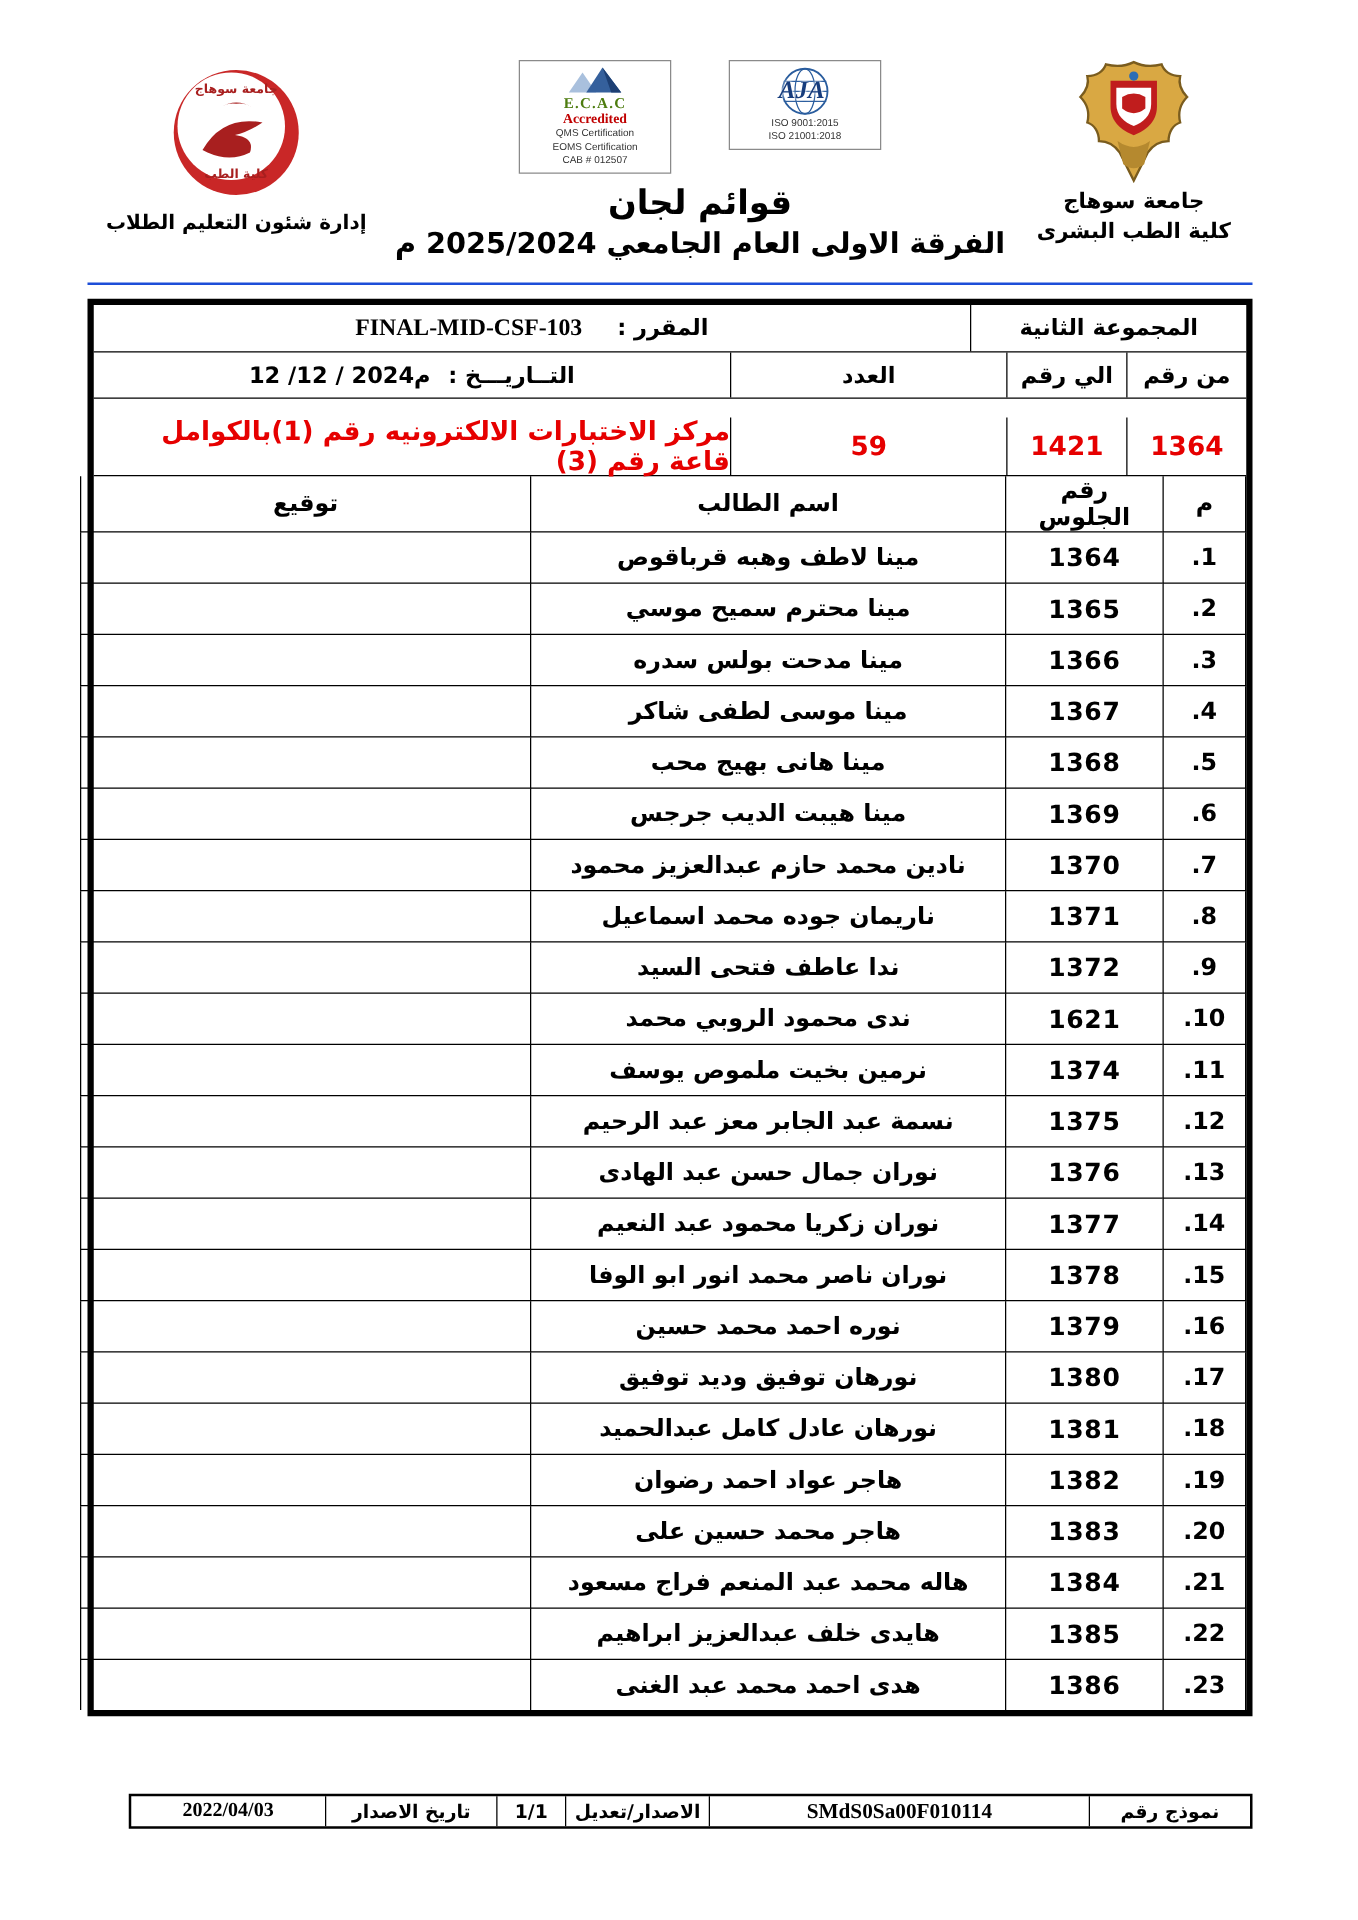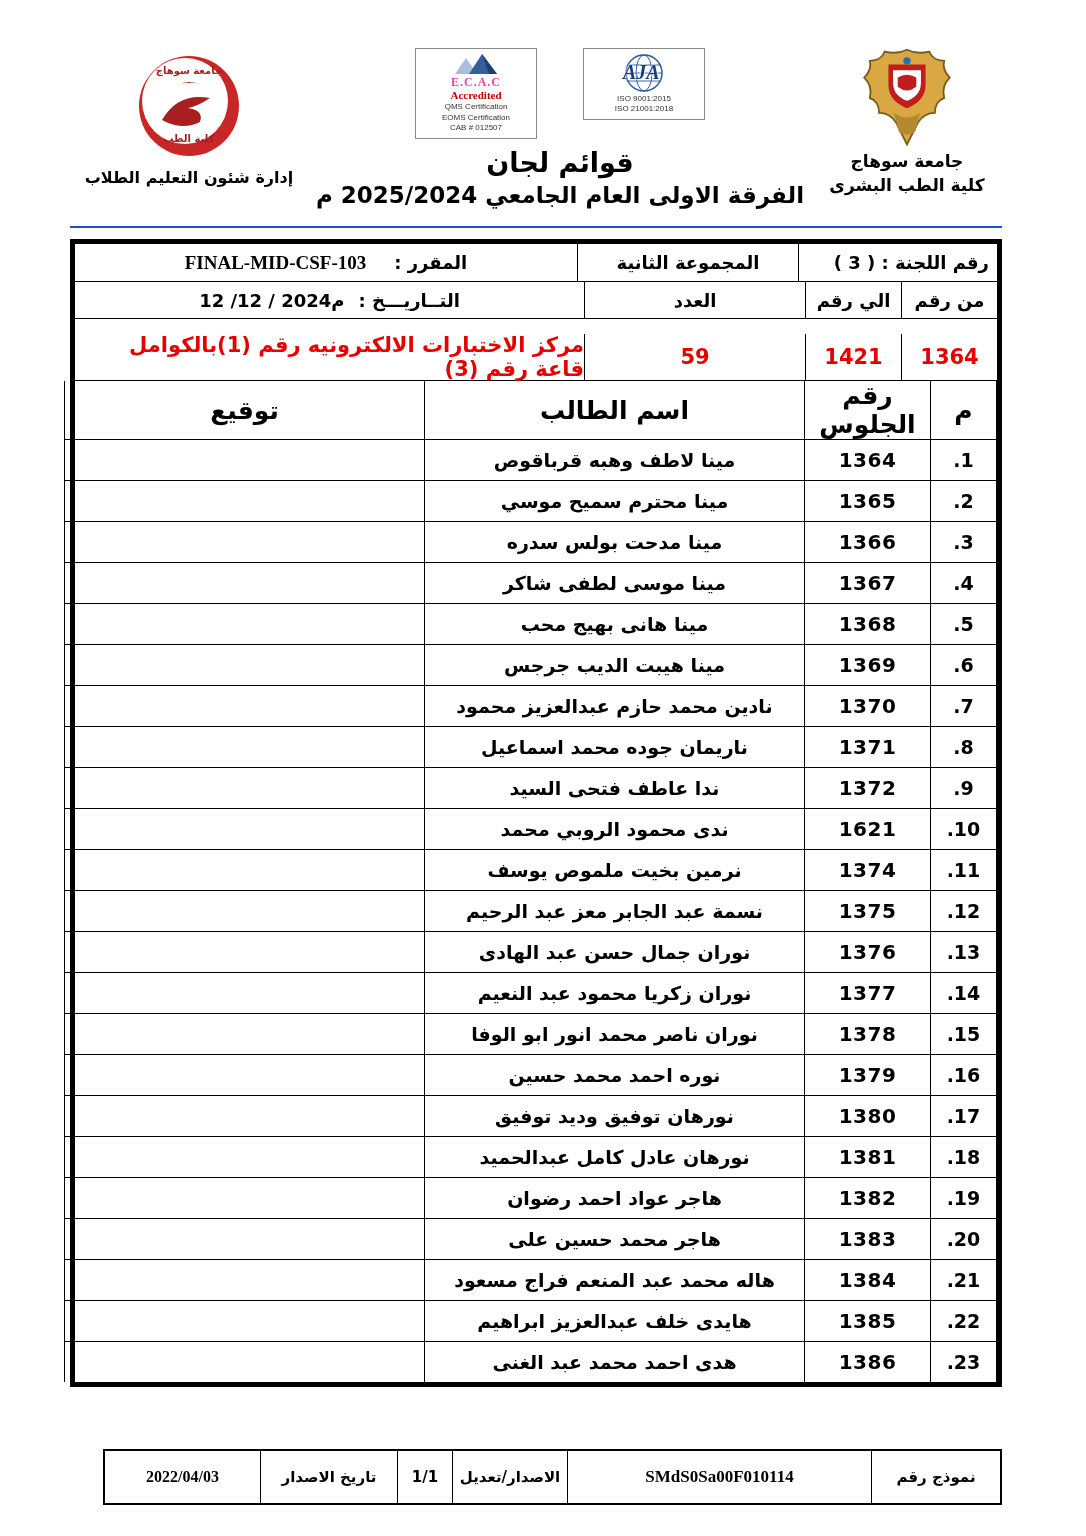--- a/index.html
+++ b/index.html
@@ -8,21 +8,21 @@
 
   
   .hdr{display:flex;direction:ltr;align-items:flex-start;border-bottom:2px solid #1d4ed8;padding-bottom:8px;min-height:172px;}
   .h-left{width:238px;display:flex;flex-direction:column;align-items:center;}
   .h-center{flex:1;display:flex;flex-direction:column;align-items:center;}
   .h-right{width:190px;display:flex;flex-direction:column;align-items:center;}
   .admin-label{font-size:16px;font-weight:bold;margin-top:2px;direction:rtl;}
   .univ-line{font-size:17px;font-weight:bold;line-height:1.4;direction:rtl;}
   .cert-row{display:flex;direction:ltr;gap:46px;align-items:flex-start;margin-top:2px;}
   .cert-box{border:1px solid #8a8a8a;padding:3px 8px 4px;display:flex;flex-direction:column;align-items:center;min-width:104px;background:#fff;}
-  .ecac-name{font-size:12px;font-weight:bold;color:#ec4899;letter-spacing:1px;font-family:"Liberation Serif",serif;line-height:1.1;}
+  .ecac-name{font-size:12px;font-weight:bold;color:#4d7c0f;letter-spacing:1px;font-family:"Liberation Serif",serif;line-height:1.1;}
   .ecac-acc{font-size:11px;font-weight:bold;color:#c00000;font-family:"Liberation Serif",serif;line-height:1.2;}
   .cert-small{font-size:8px;color:#333;line-height:1.3;font-family:"Liberation Sans",sans-serif;}
   .aja-globe{position:relative;width:56px;height:42px;}
   .aja-name{position:absolute;top:9px;left:7px;font-size:20px;font-weight:bold;font-style:italic;color:#173d7d;font-family:"Liberation Serif",serif;text-shadow:0 0 3px #fff,0 0 3px #fff;}
   .title1{font-size:27px;font-weight:bold;margin-top:8px;direction:rtl;}
   .title2{font-size:23px;font-weight:bold;margin-top:4px;direction:rtl;}
 
   
   .main{border:5px solid #000;margin-top:11px;background:#fff;}
   .irow{display:flex;border-bottom:1px solid #000;align-items:stretch;}
@@ -39,30 +39,30 @@
   .w-count{width:220px;}
   .w-date{flex:1;gap:14px;}
   .red{color:#e60000;margin-top:15px;}
   .loc{font-size:16px;}
   .course-code{font-family:"Liberation Serif",serif;font-size:19px;font-weight:bold;}
   .date-val{font-family:"DejaVu Sans",sans-serif;}
 
   
   .stable{width:100%;border-collapse:collapse;table-layout:fixed;}
   .stable th,.stable td{border:1px solid #000;text-align:center;vertical-align:middle;font-weight:bold;padding:0 4px;overflow:hidden;}
-  .stable th{height:44px;font-size:25px;}
+  .stable th{height:44px;font-size:19px;}
   .stable td{height:40px;font-size:19px;}
   .stable thead th{border-top:none;}
   .stable tbody tr:last-child td{border-bottom:none;margin-left:39px;}
   td.cell-seat{font-size:20px;letter-spacing:0.5px;}
   td.cell-serial{font-size:19px;}
 
   
   .ftr{display:flex;border:2px solid #000;margin-top:62px;margin-left:37px;margin-right:0;width:895px;direction:rtl;background:#fff;}
-  .fcell{display:flex;align-items:center;justify-content:center;height:52px;font-weight:bold;font-size:15px;border-left:1px solid #000;}
+  .fcell{display:flex;align-items:center;justify-content:center;height:24px;font-weight:bold;font-size:15px;border-left:1px solid #000;}
   .ftr .fcell:last-child{border-left:none;}
   .f-form{width:128px;}
   .f-code{width:303px;font-family:"Liberation Serif",serif;font-size:17px;}
   .f-rev{width:114px;}
   .f-revv{width:54px;}
   .f-datel{width:136px;}
   .f-datev{flex:1;font-family:"Liberation Serif",serif;font-size:16px;}
 </style>
 </head>
 <body>
@@ -131,21 +131,20 @@
         </svg>
         <div class="univ-line">جامعة سوهاج</div>
         <div class="univ-line">كلية الطب البشرى</div>
       </div>
 
     </div>
 
     <div class="main">
 
       <div class="irow r1">
-        <div class="icell w-committee">رقم اللجنة : ( 3 )</div>
         <div class="icell w-group">المجموعة الثانية</div>
         <div class="icell w-course">
           <span>المقرر :</span>
           <span class="course-code" dir="ltr">FINAL-MID-CSF-103</span>
         </div>
       </div>
 
       <div class="irow r2">
         <div class="icell w-from">من رقم</div>
         <div class="icell w-to">الي رقم</div>

